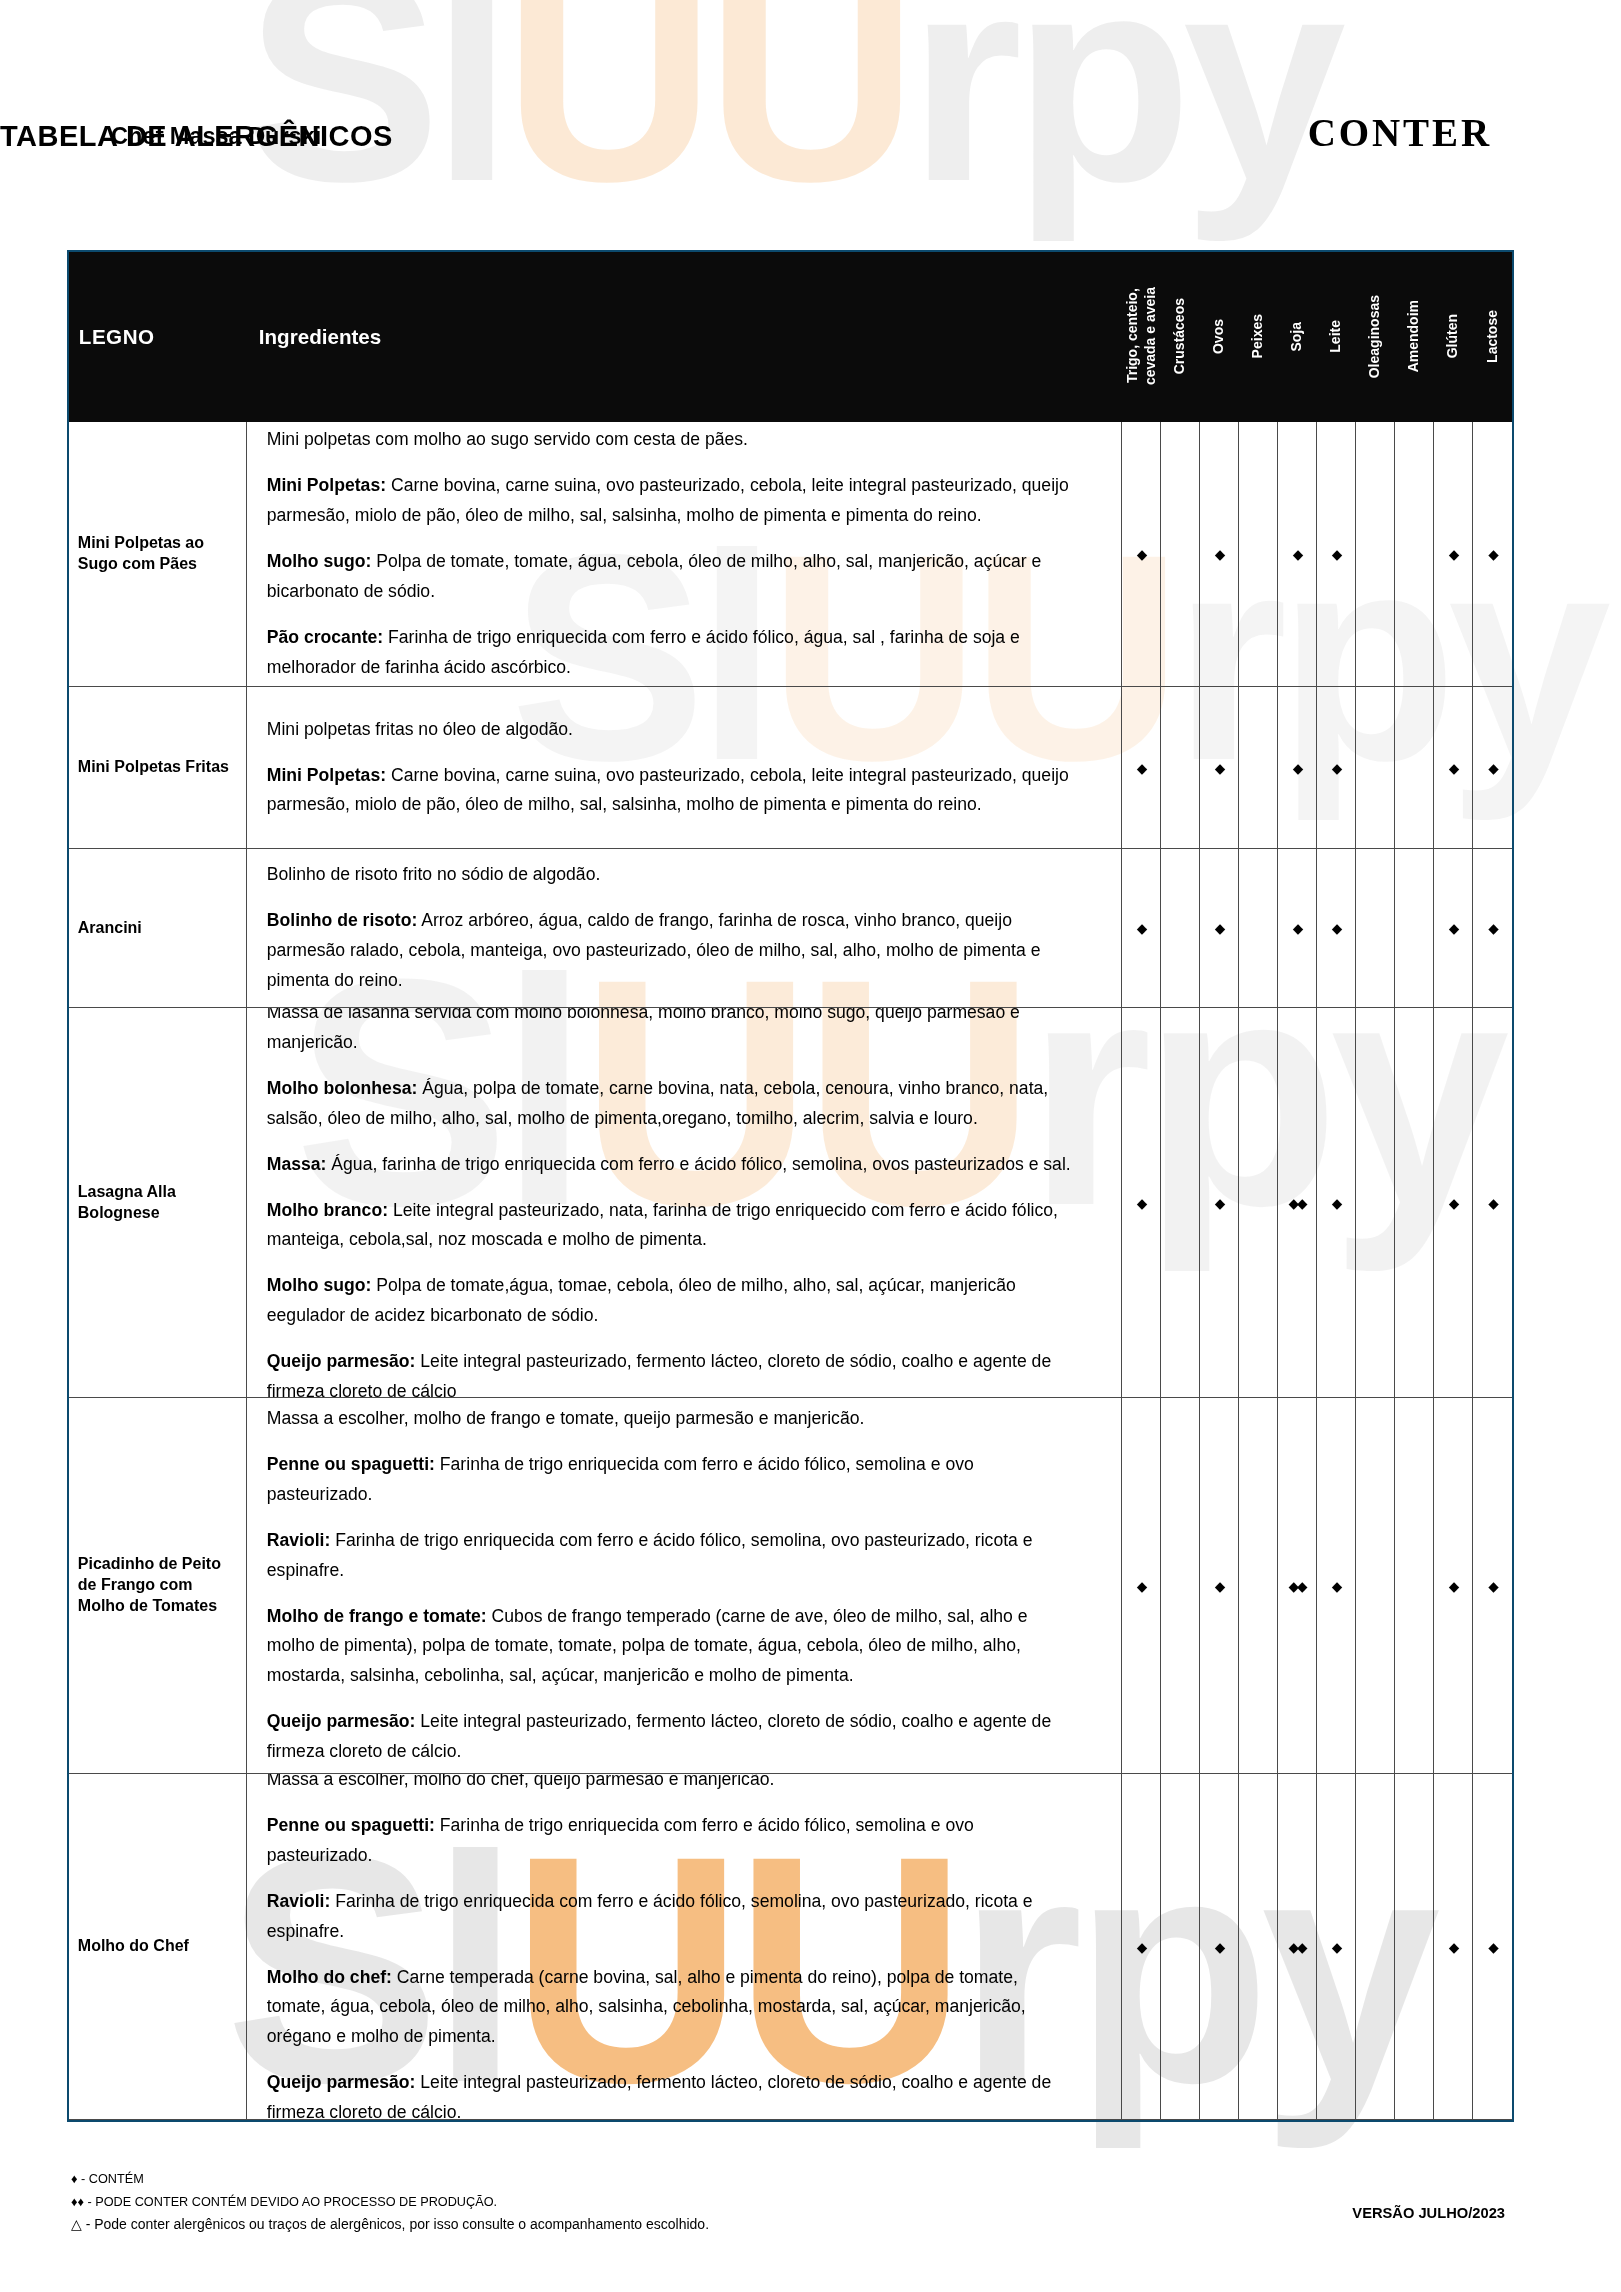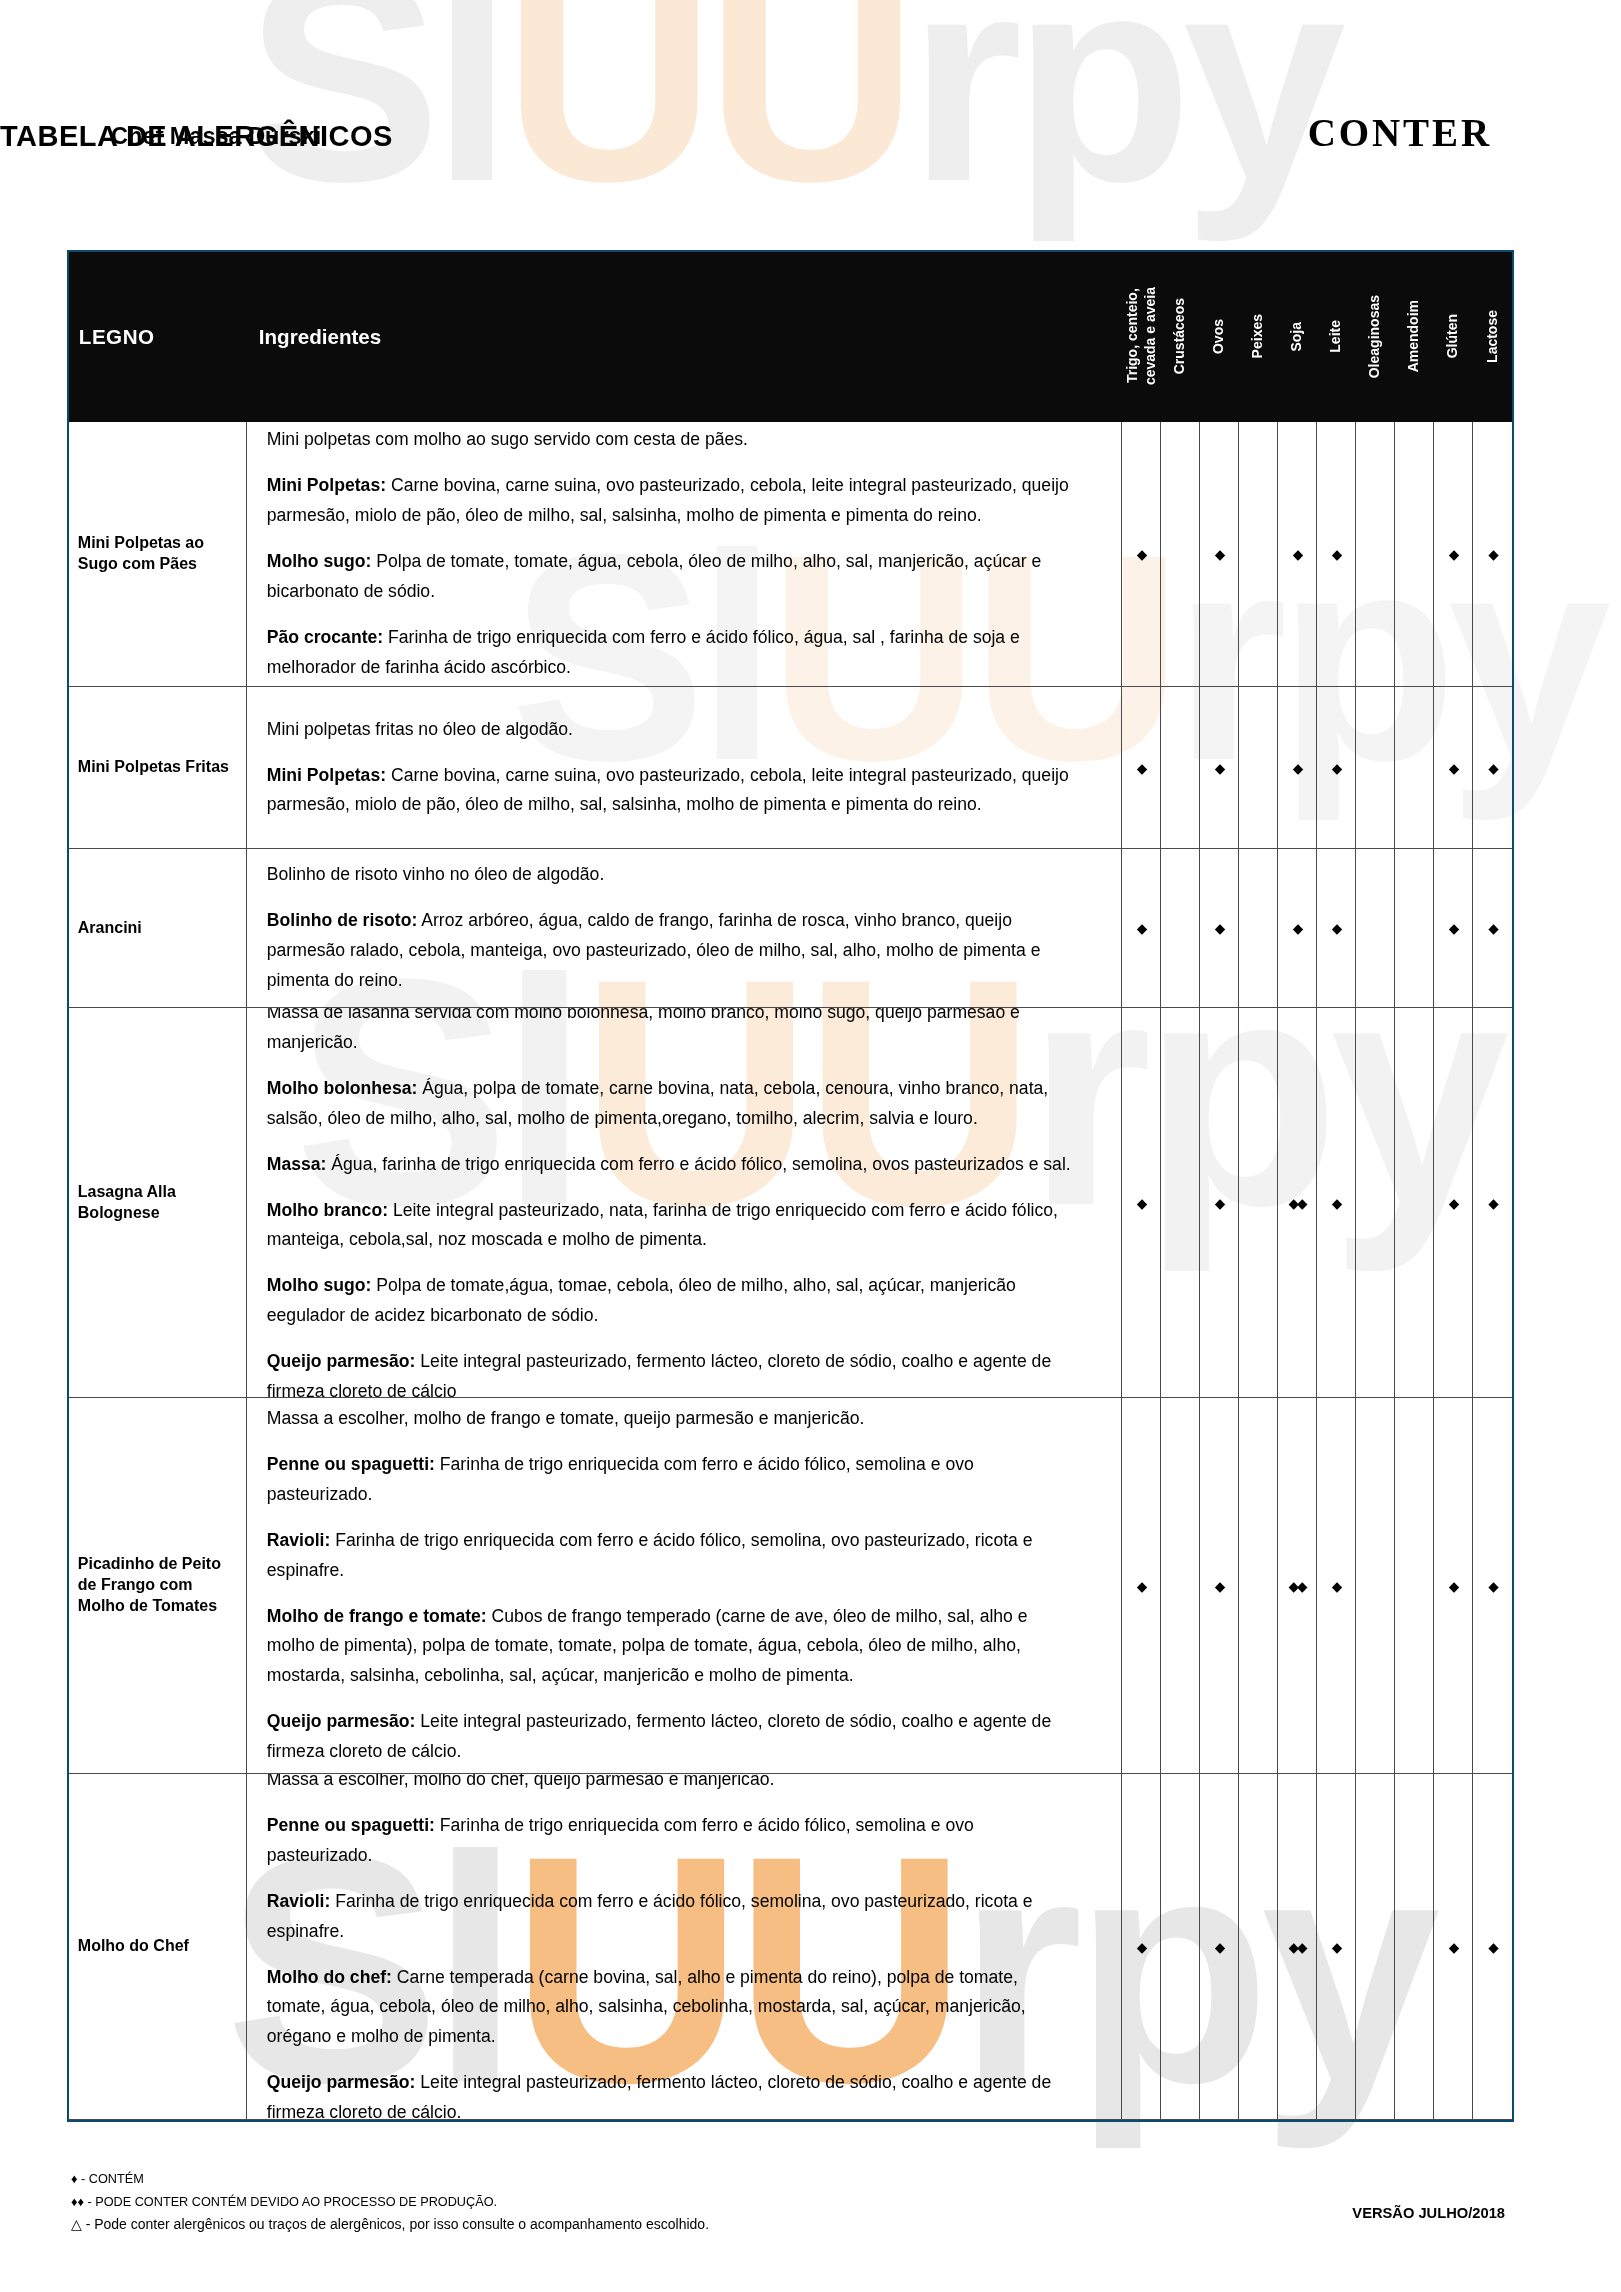--- a/index.html
+++ b/index.html
@@ -150,21 +150,21 @@
         <div class="cell mark">◆</div>
         <div class="cell mark"></div>
         <div class="cell mark">◆</div>
         <div class="cell mark">◆</div>
         <div class="cell mark"></div>
         <div class="cell mark"></div>
         <div class="cell mark">◆</div>
         <div class="cell mark">◆</div>
         <div class="cell name">Arancini</div>
         <div class="cell ing">
-          <p class="para">Bolinho de risoto vinho no óleo de algodão.</p>
+          <p class="para">Bolinho de risoto frito no sódio de algodão.</p>
           <p class="para"><b>Bolinho de risoto:</b> Arroz arbóreo, água, caldo de frango, farinha de rosca, vinho branco, queijo parmesão ralado, cebola, manteiga, ovo pasteurizado, óleo de milho, sal, alho, molho de pimenta e pimenta do reino.</p>
         </div>
         <div class="cell mark">◆</div>
         <div class="cell mark"></div>
         <div class="cell mark">◆</div>
         <div class="cell mark"></div>
         <div class="cell mark">◆</div>
         <div class="cell mark">◆</div>
         <div class="cell mark"></div>
         <div class="cell mark"></div>
@@ -225,17 +225,17 @@
         <div class="cell mark"></div>
         <div class="cell mark">◆</div>
         <div class="cell mark">◆</div>
       </div>
 
     <div class="legend">
       <div class="line1">♦ - CONTÉM</div>
       <div class="line2">♦♦ - PODE CONTER CONTÉM DEVIDO AO PROCESSO DE PRODUÇÃO.</div>
       <div class="line3">△ - Pode conter alergênicos ou traços de alergênicos, por isso consulte o acompanhamento escolhido.</div>
     </div>
-    <div class="version">VERSÃO JULHO/2018</div>
+    <div class="version">VERSÃO JULHO/2023</div>
 
   </div>
 </div>
 
 
 </body></html>

